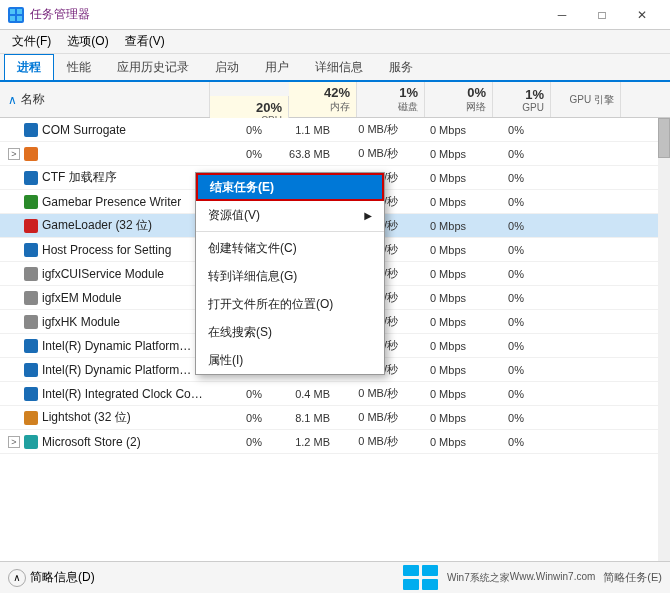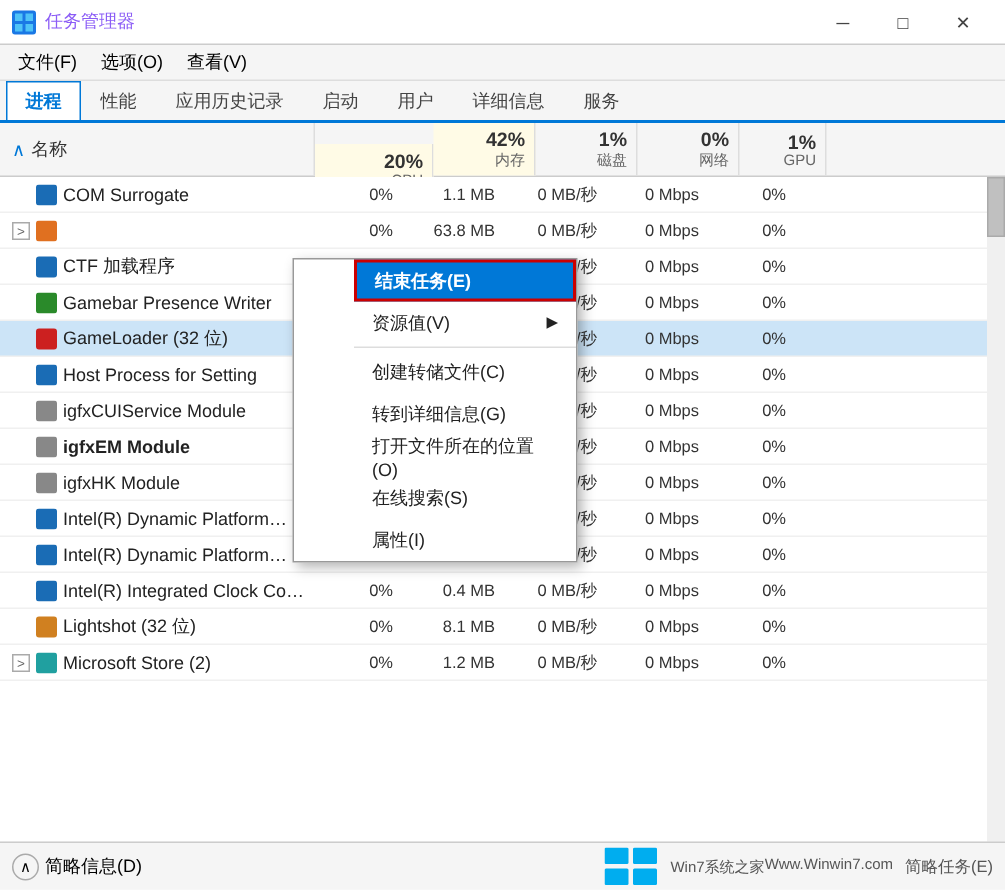--- a/index.html
+++ b/index.html
@@ -34,21 +34,21 @@
       background: #1a78e5;
       border-radius: 2px;
       display: flex;
       align-items: center;
       justify-content: center;
       color: white;
       font-size: 9px;
     }
     .title-text {
       font-size: 12px;
-      color: #8b5cf6;
+      color: #701a75;
     }
     .title-controls {
       display: flex;
       gap: 0;
     }
     .title-btn {
       width: 40px;
       height: 30px;
       border: none;
       background: transparent;
@@ -221,21 +221,20 @@
     
     .context-menu {
       position: absolute;
       top: 172px;
       left: 195px;
       width: 190px;
       background: white;
       border: 1px solid #999;
       box-shadow: 3px 3px 8px rgba(0,0,0,0.3);
       z-index: 100;
-      padding-left: 40px;
     }
     .ctx-item {
       height: 28px;
       display: flex;
       align-items: center;
       padding: 0 12px;
       font-size: 12px;
       color: #222;
       cursor: pointer;
       justify-content: space-between;
@@ -381,20 +380,23 @@
     <span class="label">磁盘</span>
   </div>
   <div class="col-header col-net">
     <span class="pct">0%</span>
     <span class="label">网络</span>
   </div>
   <div class="col-header col-gpu">
     <span class="pct">1%</span>
     <span class="label">GPU</span>
   </div>
+  <div class="col-header col-gpueng">
+    <span class="label">GPU 引擎</span>
+  </div>
 </div>
 
 <div class="table-container" style="position:relative; height:450px;">
   <div class="table-body" id="process-list">
 
   <div class="table-row">
     <div class="row-name">
       <div style="width:12px;flex-shrink:0;"></div>
       <div class="row-icon icon-blue" style="background:#1a6cb5; width:14px;height:14px;border-radius:2px;"></div>
       <span style="overflow:hidden;text-overflow:ellipsis;white-space:nowrap;">COM Surrogate</span>
@@ -480,21 +482,21 @@
     <div class="row-cell mem">— MB</div>
     <div class="row-cell disk">MB/秒</div>
     <div class="row-cell net">0 Mbps</div>
     <div class="row-cell gpu">0%</div>
     <div class="row-cell gpueng"></div>
   </div>
       <div class="table-row">
     <div class="row-name">
       <div style="width:12px;flex-shrink:0;"></div>
       <div class="row-icon icon-gray" style="background:#888; width:14px;height:14px;border-radius:2px;"></div>
-      <span style="overflow:hidden;text-overflow:ellipsis;white-space:nowrap;font-weight:bold;">igfxEM Module</span>
+      <span style="overflow:hidden;text-overflow:ellipsis;white-space:nowrap;">igfxEM Module</span>
     </div>
     <div class="row-cell cpu">0%</div>
     <div class="row-cell mem">— MB</div>
     <div class="row-cell disk">MB/秒</div>
     <div class="row-cell net">0 Mbps</div>
     <div class="row-cell gpu">0%</div>
     <div class="row-cell gpueng"></div>
   </div>
       <div class="table-row">
     <div class="row-name">

